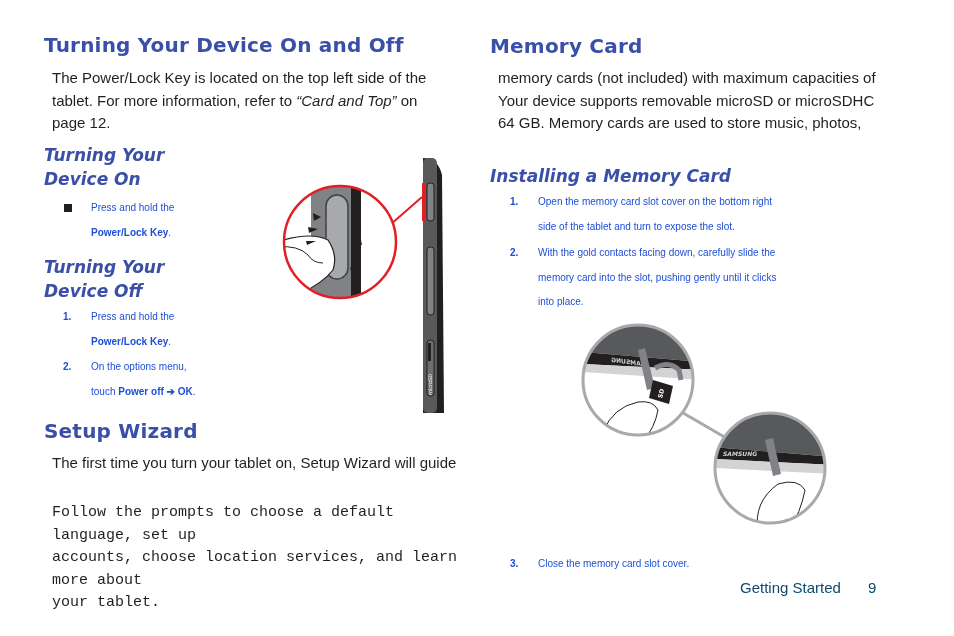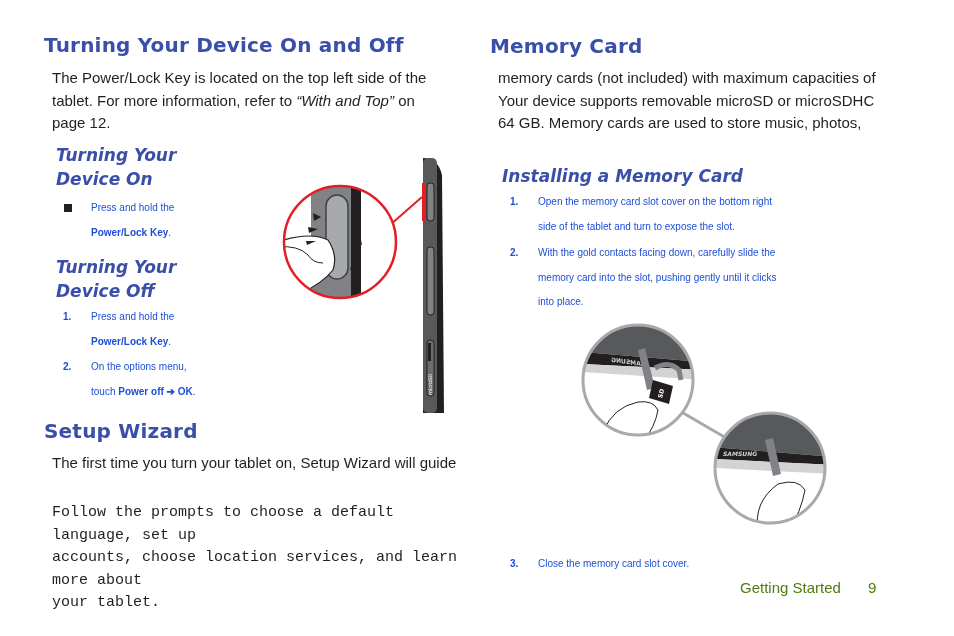--- a/index.html
+++ b/index.html
@@ -1,41 +1,41 @@
 <!DOCTYPE html>
 <html><head>
 <meta charset="utf-8">
 <style>
   * { box-sizing: border-box; margin: 0; padding: 0; }
   html, body { width: 954px; height: 636px; background: #ffffff; overflow: hidden; }
   body { position: relative; font-family: "Liberation Sans", sans-serif; color: #231f20; }
 
   .h1 { position: absolute; font-family: "DejaVu Sans", sans-serif; font-weight: bold; color: #3a4fa8; font-size: 20px; letter-spacing: 0.2px; white-space: nowrap; }
-  .h2 { position: absolute; font-family: "DejaVu Sans", sans-serif; font-weight: bold; font-style: italic; color: #3a4fa8; font-size: 17px; line-height: 24px; white-space: nowrap; margin-left: 12px; }
+  .h2 { position: absolute; font-family: "DejaVu Sans", sans-serif; font-weight: bold; font-style: italic; color: #3a4fa8; font-size: 17px; line-height: 24px; white-space: nowrap; }
 
   .body-text { position: absolute; font-family: "Liberation Sans", sans-serif; font-size: 15px; line-height: 22.5px; color: #231f20; transform-origin: 0 0; }
   .b { font-weight: bold; }
   .i { font-style: italic; }
 
   .item { position: absolute; font-size: 10px; line-height: 24.5px; color: #1d4ed8; }
   .num { position: absolute; font-weight: bold; }
   .bullet-sq { position: absolute; width: 8px; height: 8px; background: #231f20; }
 
-  .footer { position: absolute; font-size: 15px; color: #4d7c0f; white-space: nowrap; }
+  .footer { position: absolute; font-size: 15px; color: #0c4a6e; white-space: nowrap; }
 
   svg { position: absolute; overflow: visible; }
 </style>
 </head>
 <body>
 
 <div class="h1" style="left:44px; top:33px;">Turning Your Device On and Off</div>
 
 <div class="body-text" style="left:52px; top:67px; width:400px;">
   <div>The Power/Lock Key is located on the top left side of the</div>
-  <div><span>tablet. For more information, refer to </span><span class="i">“With and Top”</span><span> on</span></div>
+  <div><span>tablet. For more information, refer to </span><span class="i">“Card and Top”</span><span> on</span></div>
   <div>page 12.</div>
 </div>
 
 <div class="h2" style="left:44px; top:143px;">
   <div>Turning Your</div>
   <div>Device On</div>
 </div>
 
 <div>
   <span class="bullet-sq" style="left:64px; top:204px;"></span>

